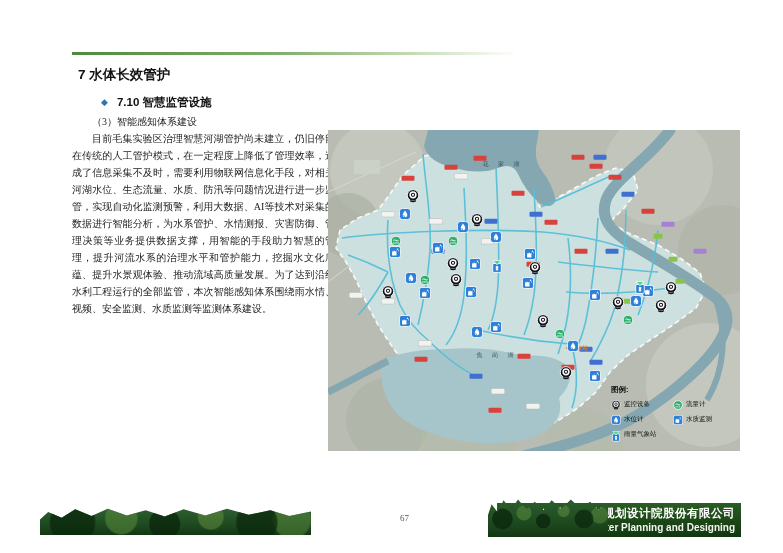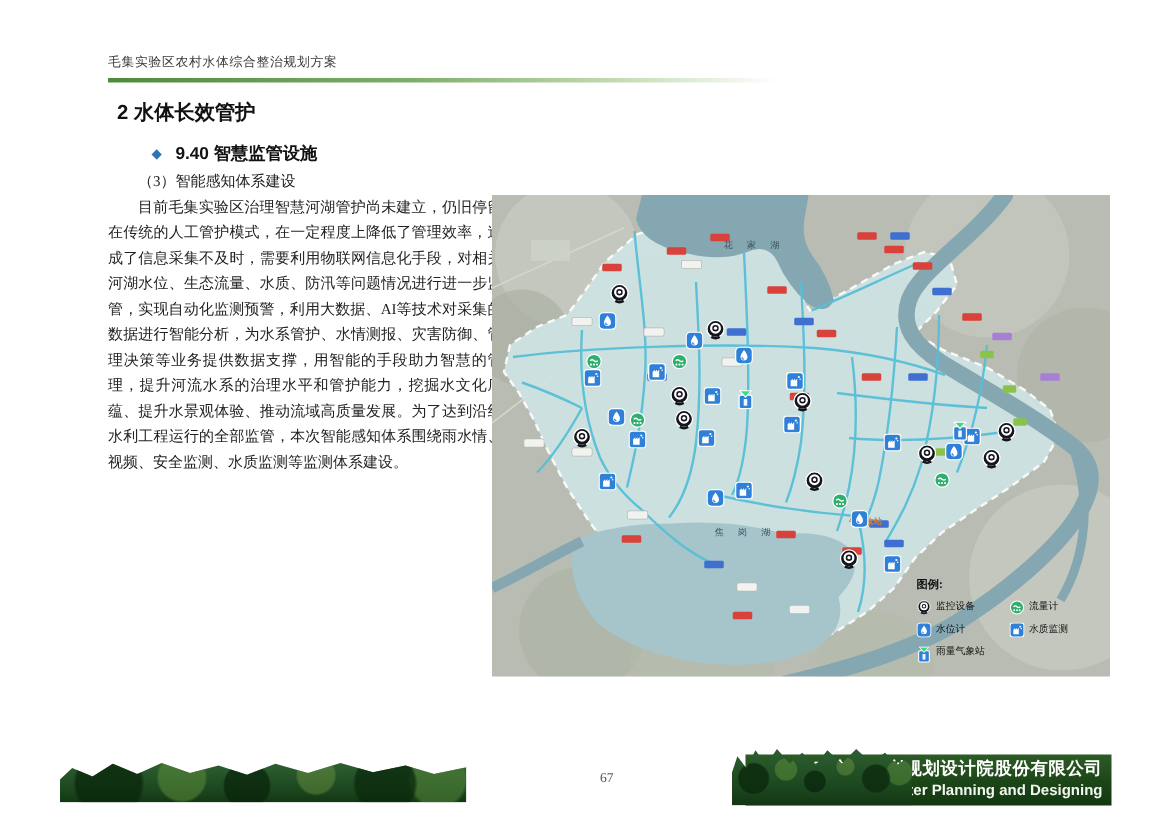--- a/index.html
+++ b/index.html
@@ -68,27 +68,26 @@
   .company-cn{font-size:11.5px;font-weight:bold;color:#fff;line-height:15px;
     font-family:"Liberation Sans","DejaVu Sans",sans-serif;letter-spacing:.5px;}
   .company-en{font-size:10px;font-weight:bold;color:#f2f7ee;line-height:14px;
     font-family:"Liberation Sans","DejaVu Sans",sans-serif;}
 </style>
 </head>
 <body>
 
 <div id="page">
 
-  <div class="doc-header">毛集实验区农村水体综合整治规划方案</div>
   <div class="header-rule"></div>
 
-  <div class="chapter-title">2 水体长效管护</div>
+  <div class="chapter-title">7 水体长效管护</div>
   <div class="section-row">
     <span class="bullet-diamond">◆</span>
-    <span class="section-title">9.40 智慧监管设施</span>
+    <span class="section-title">7.10 智慧监管设施</span>
   </div>
 
   <div class="body-col">
     <div class="body-subheading">（3）智能感知体系建设</div>
     <p>目前毛集实验区治理智慧河湖管护尚未建立，仍旧停留在传统的人工管护模式，在一定程度上降低了管理效率，造成了信息采集不及时，需要利用物联网信息化手段，对相关河湖水位、生态流量、水质、防汛等问题情况进行进一步监管，实现自动化监测预警，利用大数据、AI等技术对采集的数据进行智能分析，为水系管护、水情测报、灾害防御、管理决策等业务提供数据支撑，用智能的手段助力智慧的管理，提升河流水系的治理水平和管护能力，挖掘水文化底蕴、提升水景观体验、推动流域高质量发展。为了达到沿线水利工程运行的全部监管，本次智能感知体系围绕雨水情、视频、安全监测、水质监测等监测体系建设。</p>
   </div>
 
   <div id="map">
     <svg class="base" width="412" height="321" viewBox="0 0 412 321">
 

